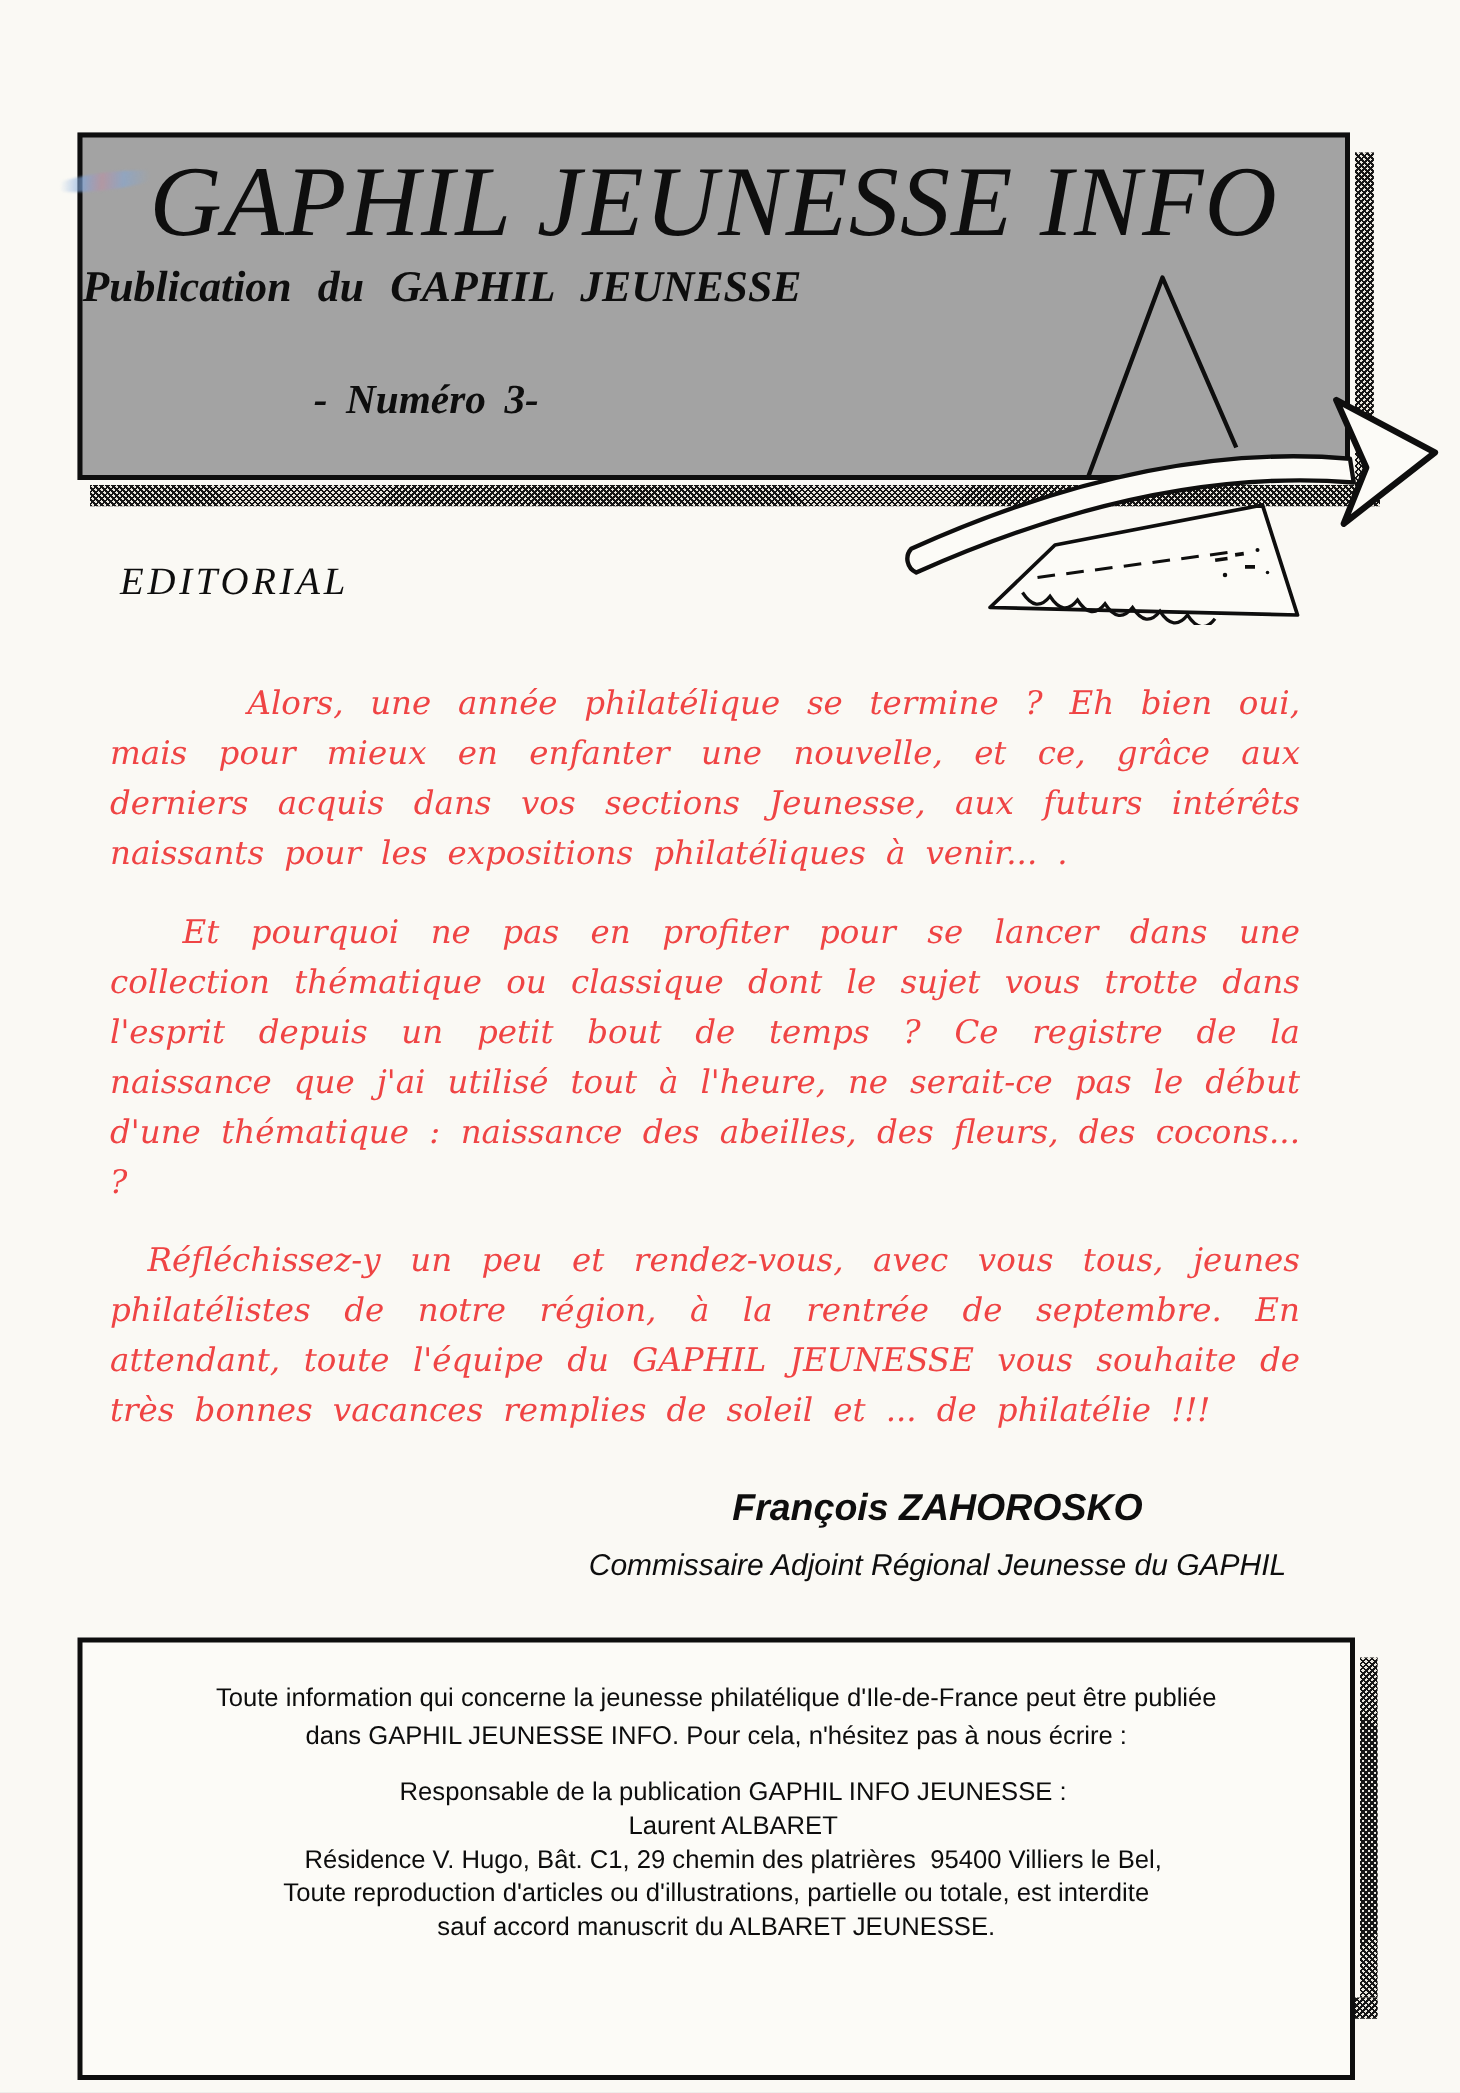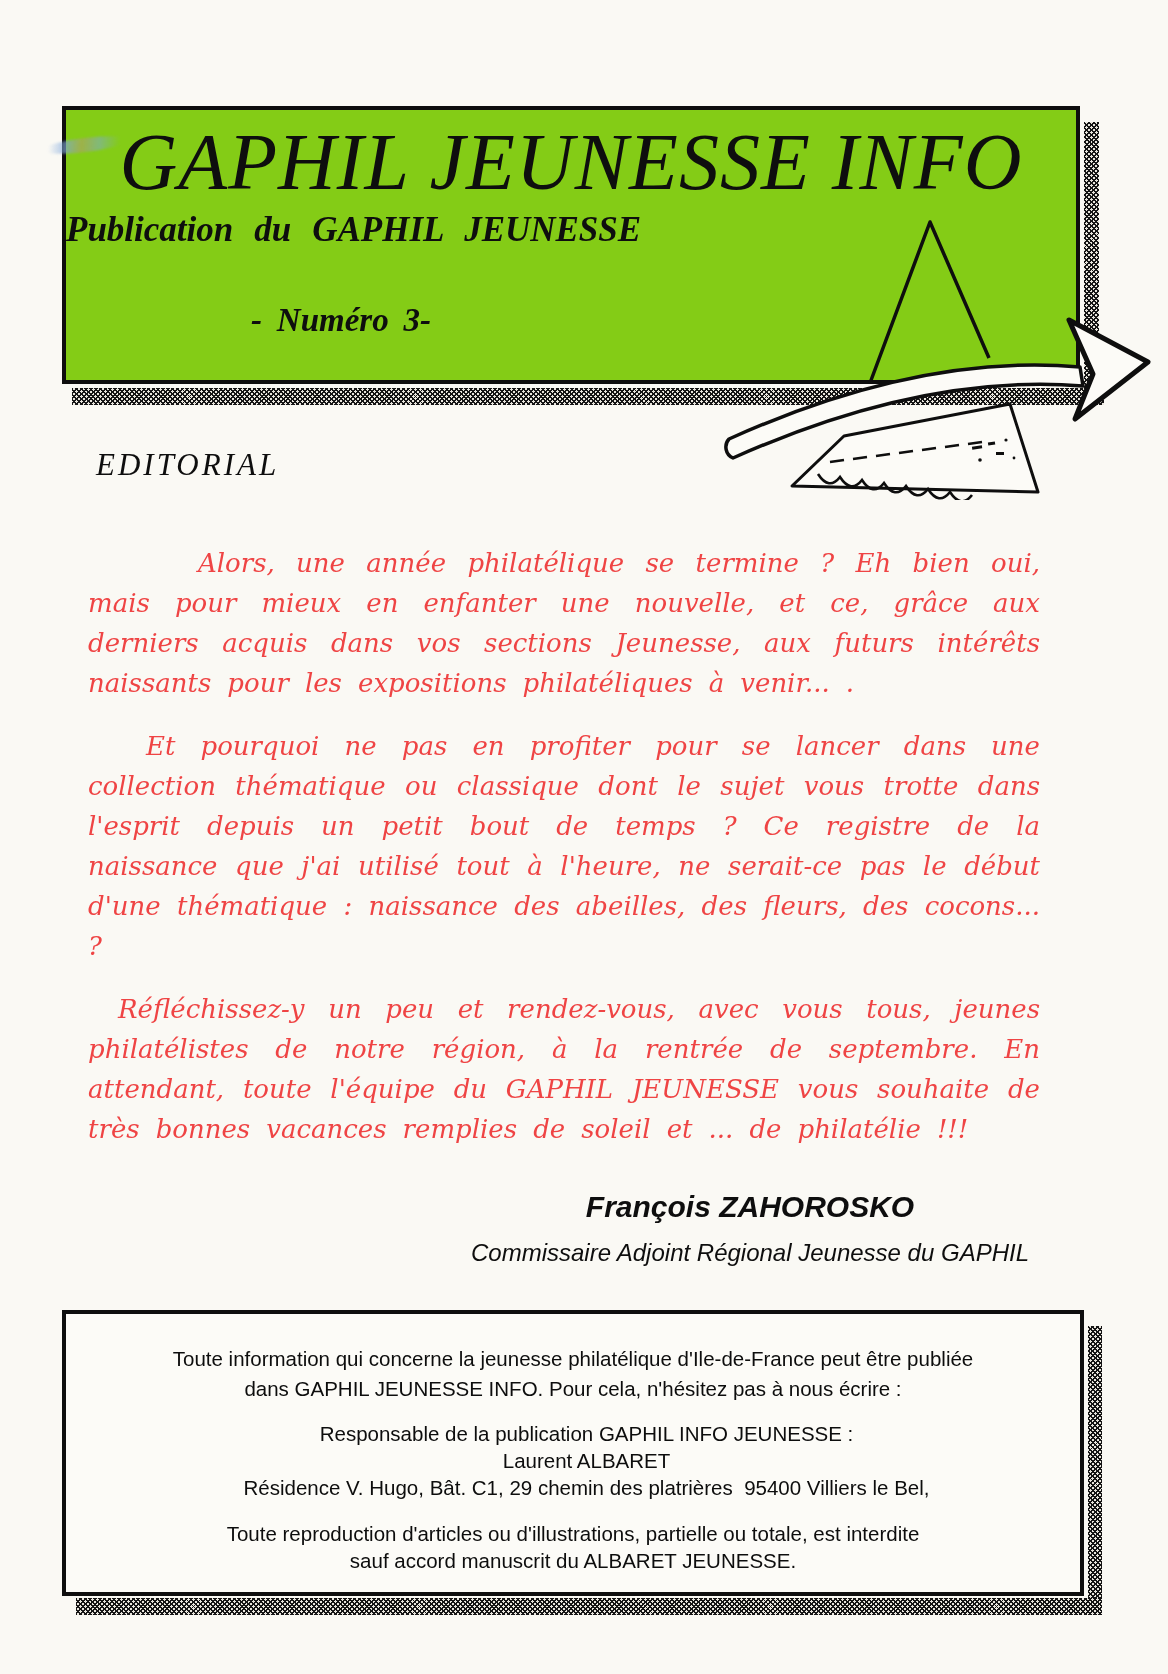--- a/index.html
+++ b/index.html
@@ -25,21 +25,21 @@
     z-index: 1;
   }
 
   
   .header-box {
     position: absolute;
     left: 62px; top: 106px;
     width: 1018px; height: 278px;
     border: 4px solid #0e0e0e;
     box-sizing: border-box;
-    background: #84cc16;
+    background: #a3a3a3;
     z-index: 2;
   }
   .hd-shadow-right  { left: 1084px; top: 122px; width: 15px;  height: 266px; }
   .hd-shadow-bottom { left: 72px;   top: 388px; width: 1032px; height: 17px; }
 
   .masthead-title {
     position: absolute; left: 0; right: 0; top: 12px;
     text-align: center;
     font-family: "Liberation Serif", serif;
     font-style: italic;
@@ -129,36 +129,36 @@
   }
   .sig-role {
     font-family: "Liberation Sans", sans-serif;
     font-style: italic;
     font-size: 24px;
   }
 
   
   .footer-box {
     position: absolute; left: 62px; top: 1310px;
-    width: 1022px; height: 286px;
+    width: 1022px; height: 354px;
     border: 4px solid #0e0e0e;
     box-sizing: border-box;
     background: #fcfbf7;
     text-align: center;
     font-family: "Liberation Sans", sans-serif;
     font-size: 20.5px;
     color: #0d0d0d;
     z-index: 2;
   }
   .ft-shadow-right  { left: 1088px; top: 1326px; width: 14px;  height: 276px; }
   .ft-shadow-bottom { left: 76px;   top: 1598px; width: 1026px; height: 17px; }
   .ft-group { margin: 0; }
   .ft-group.g1 { margin-top: 30px; line-height: 30px; }
   .ft-group.g2 { margin-top: 16px; line-height: 27px; padding-left: 27px; }
-  .ft-group.g3 { margin-top: 19px; line-height: 27px; }
+  .ft-group.g3 { line-height: 27px; }
   .ft-line { white-space: pre-wrap; }
 </style>
 </head>
 <body>
 
 <div class="page">
 
   <div class="halftone hd-shadow-right"></div>
   <div class="halftone hd-shadow-bottom"></div>
 

